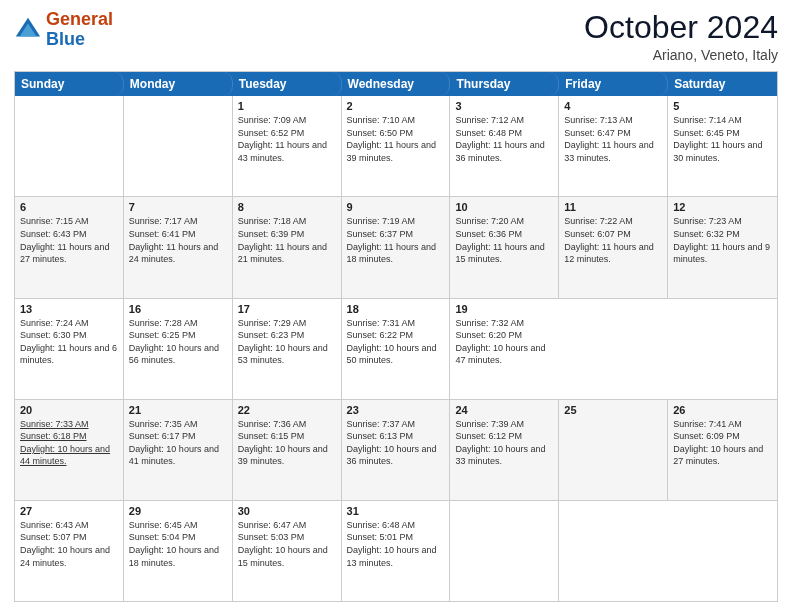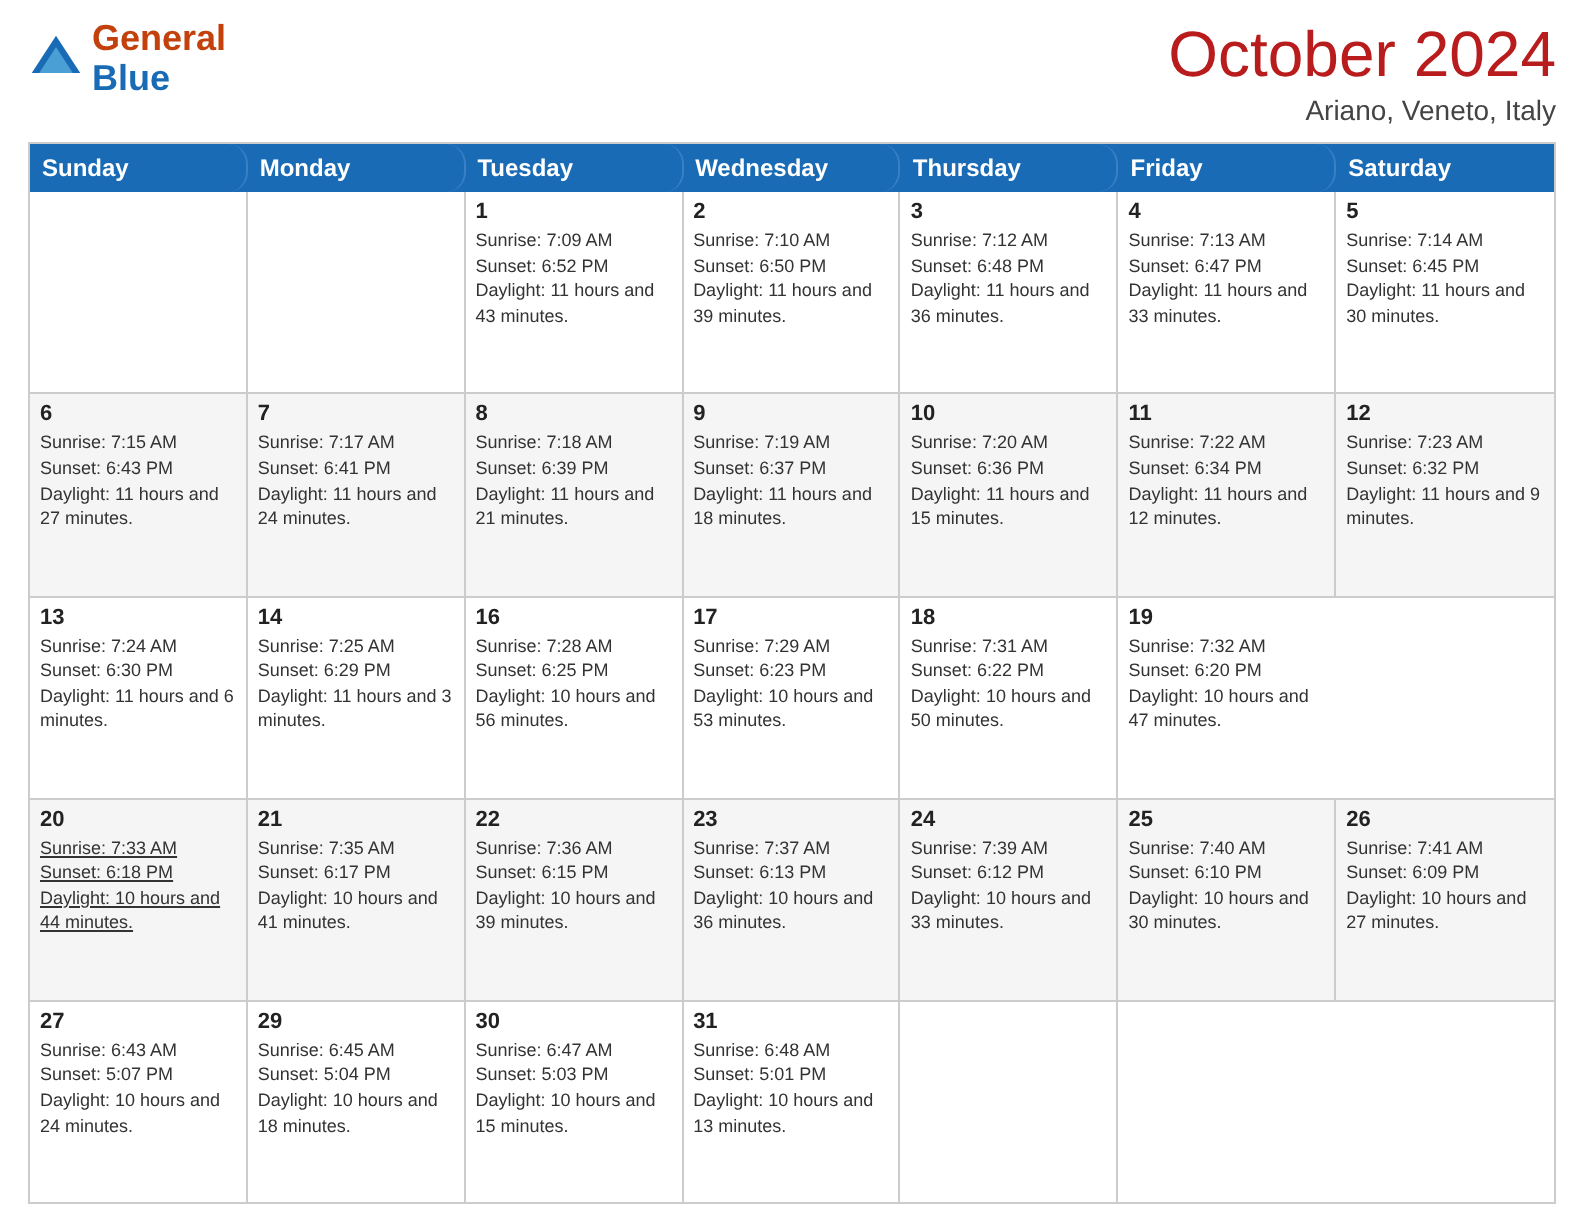--- a/index.html
+++ b/index.html
@@ -40,21 +40,21 @@
     .logo-icon {
       width: 28px;
       height: 28px;
     }
     .title-block {
       text-align: right;
     }
     .month-title {
       font-size: 32px;
       font-weight: 300;
-      color: #b91c1c;
+      color: #0f172a;
       line-height: 1.1;
     }
     .location {
       font-size: 14px;
       color: #444;
       margin-top: 2px;
     }
     .calendar {
       flex: 1;
       display: flex;
@@ -211,44 +211,38 @@
           </div>
           <div class="cal-cell even-row">
             <div class="day-num">10</div>
             <div class="cell-content" style="white-space: pre-line;">Sunrise: 7:20 AM
 Sunset: 6:36 PM
 Daylight: 11 hours and 15 minutes.</div>
           </div>
           <div class="cal-cell even-row">
             <div class="day-num">11</div>
             <div class="cell-content" style="white-space: pre-line;">Sunrise: 7:22 AM
-Sunset: 6:34 PM
+Sunset: 6:07 PM
 Daylight: 11 hours and 12 minutes.</div>
           </div>
           <div class="cal-cell even-row">
             <div class="day-num">12</div>
             <div class="cell-content" style="white-space: pre-line;">Sunrise: 7:23 AM
 Sunset: 6:32 PM
 Daylight: 11 hours and 9 minutes.</div>
           </div>
         </div>
         <div class="cal-row">
           <div class="cal-cell odd-row">
             <div class="day-num">13</div>
             <div class="cell-content" style="white-space: pre-line;">Sunrise: 7:24 AM
 Sunset: 6:30 PM
 Daylight: 11 hours and 6 minutes.</div>
           </div>
           <div class="cal-cell odd-row">
-            <div class="day-num">14</div>
-            <div class="cell-content" style="white-space: pre-line;">Sunrise: 7:25 AM
-Sunset: 6:29 PM
-Daylight: 11 hours and 3 minutes.</div>
-          </div>
-          <div class="cal-cell odd-row">
             <div class="day-num">16</div>
             <div class="cell-content" style="white-space: pre-line;">Sunrise: 7:28 AM
 Sunset: 6:25 PM
 Daylight: 10 hours and 56 minutes.</div>
           </div>
           <div class="cal-cell odd-row">
             <div class="day-num">17</div>
             <div class="cell-content" style="white-space: pre-line;">Sunrise: 7:29 AM
 Sunset: 6:23 PM
 Daylight: 10 hours and 53 minutes.</div>
@@ -292,23 +286,20 @@
 Daylight: 10 hours and 36 minutes.</div>
           </div>
           <div class="cal-cell even-row">
             <div class="day-num">24</div>
             <div class="cell-content" style="white-space: pre-line;">Sunrise: 7:39 AM
 Sunset: 6:12 PM
 Daylight: 10 hours and 33 minutes.</div>
           </div>
           <div class="cal-cell even-row">
             <div class="day-num">25</div>
-            <div class="cell-content" style="white-space: pre-line;">Sunrise: 7:40 AM
-Sunset: 6:10 PM
-Daylight: 10 hours and 30 minutes.</div>
           </div>
           <div class="cal-cell even-row">
             <div class="day-num">26</div>
             <div class="cell-content" style="white-space: pre-line;">Sunrise: 7:41 AM
 Sunset: 6:09 PM
 Daylight: 10 hours and 27 minutes.</div>
           </div>
         </div>
         <div class="cal-row">
           <div class="cal-cell odd-row">

